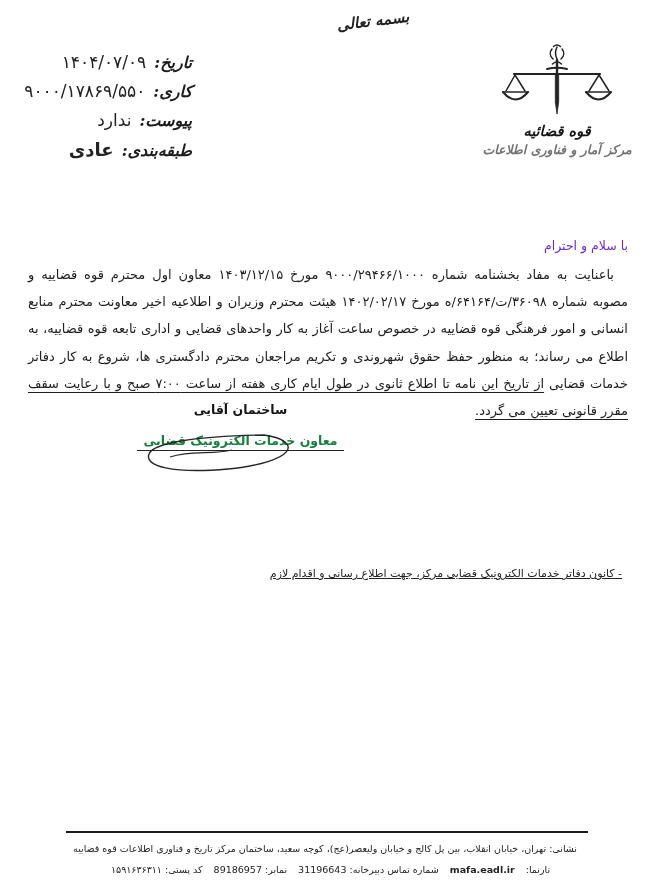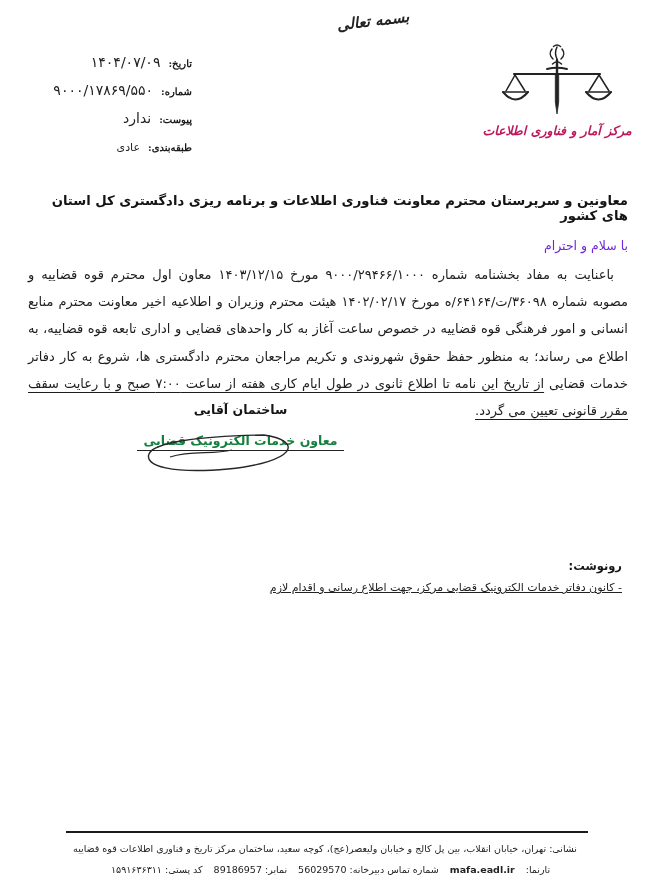--- a/index.html
+++ b/index.html
@@ -33,27 +33,28 @@
   .meta-block {
     position: absolute;
     top: 52px;
     left: 16px;
     width: 176px;
     text-align: right;
   }
   .meta-row { margin-bottom: 9px; white-space: nowrap; }
   .meta-label {
     font-family: "DejaVu Serif", "Liberation Serif", serif;
-    font-weight: bold;
-    font-size: 10px;
+    font-style: italic;
+    font-weight: bold;
+    font-size: 16px;
     color: #1b1b1b;
     margin-left: 8px;
   }
-  .meta-value { font-size: 14px; color: #222; }
-  .meta-value.bold { font-weight: normal; font-size: 11px; }
+  .meta-value { font-size: 17px; color: #222; }
+  .meta-value.bold { font-weight: bold; font-size: 18px; }
   
   .emblem-block {
     position: absolute;
     top: 44px;
     right: 18px;
     width: 150px;
     text-align: center;
   }
   .emblem-svg { display: block; margin: 0 auto; }
   .org-name {
@@ -63,21 +64,21 @@
     font-weight: bold;
     font-size: 14.5px;
     color: #151515;
   }
   .org-unit {
     margin-top: 3px;
     font-family: "DejaVu Serif", "Liberation Serif", serif;
     font-style: italic;
     font-weight: bold;
     font-size: 12.5px;
-    color: #be185d;
+    color: #737373;
   }
   
   .recipient {
     position: absolute;
     top: 193px;
     right: 22px;
     left: 40px;
     font-size: 13.2px;
     font-weight: bold;
     text-align: right;
@@ -165,21 +166,21 @@
 
 <div class="page">
 
   <div class="bismillah">بسمه تعالی</div>
 
   <div class="meta-block">
     <div class="meta-row">
       <span class="meta-label">تاریخ:</span><span class="meta-value">۱۴۰۴/۰۷/۰۹</span>
     </div>
     <div class="meta-row">
-      <span class="meta-label">شماره:</span><span class="meta-value">۹۰۰۰/۱۷۸۶۹/۵۵۰</span>
+      <span class="meta-label">کاری:</span><span class="meta-value">۹۰۰۰/۱۷۸۶۹/۵۵۰</span>
     </div>
     <div class="meta-row">
       <span class="meta-label">پیوست:</span><span class="meta-value">ندارد</span>
     </div>
     <div class="meta-row">
       <span class="meta-label">طبقه‌بندی:</span><span class="meta-value bold">عادی</span>
     </div>
   </div>
 
   <div class="emblem-block">
@@ -203,42 +204,41 @@
         <path d="M98 31 L108 47"></path>
 
       <line x1="2" y1="48" x2="27" y2="48"></line>
       <path d="M2 48 Q14.5 63 27 48" stroke-width="2"></path>
 
       <line x1="85" y1="48" x2="110" y2="48"></line>
       <path d="M85 48 Q97.5 63 110 48" stroke-width="2"></path>
 
       <path d="M54.3 30 L54.3 58 L56 70 L57.7 58 L57.7 30 Z" fill="#232323" stroke-width="0.8"></path>
     </svg>
+    <div class="org-name">قوه قضائیه</div>
     <div class="org-unit">مرکز آمار و فناوری اطلاعات</div>
   </div>
 
-  <div class="recipient">معاونین و سرپرستان محترم معاونت فناوری اطلاعات و برنامه ریزی دادگستری کل استان های کشور</div>
 
   <div class="salutation">با سلام و احترام</div>
 
   <div class="body-par"><span>باعنایت به مفاد بخشنامه شماره ۹۰۰۰/۲۹۴۶۶/۱۰۰۰ مورخ ۱۴۰۳/۱۲/۱۵ معاون اول محترم قوه قضاییه و مصوبه شماره ۳۶۰۹۸/ت/۶۴۱۶۴/ه مورخ ۱۴۰۲/۰۲/۱۷ هیئت محترم وزیران و اطلاعیه اخیر معاونت محترم منابع انسانی و امور فرهنگی قوه قضاییه در خصوص ساعت آغاز به کار واحدهای قضایی و اداری تابعه قوه قضاییه، به اطلاع می رساند؛ به منظور حفظ حقوق شهروندی و تکریم مراجعان محترم دادگستری ها، شروع به کار دفاتر خدمات قضایی </span><span class="ul">از تاریخ این نامه تا اطلاع ثانوی در طول ایام کاری هفته از ساعت ۷:۰۰ صبح و با رعایت سقف مقرر قانونی تعیین می گردد.</span></div>
 
   <div class="sig-block">
     <div class="sig-name">ساختمان آقایی</div>
     <div><span class="sig-title">معاون خدمات الکترونیک قضایی</span></div>
     <svg class="sig-scribble" width="175" height="52" viewBox="0 0 175 52" fill="none" stroke="#262626" stroke-width="1.4">
       <path d="M128 9 C168 15 160 36 92 43 C36 48 8 40 13 28 C17 17 60 10 128 9"></path>
       <path d="M34 31 C56 24 76 29 96 24" stroke-width="1.2"></path>
     </svg>
   </div>
 
   <div class="cc-block">
-    <div class="cc-label">رونوشت:</div>
     <div class="cc-item">- کانون دفاتر خدمات الکترونیک قضایی مرکز، جهت اطلاع رسانی و اقدام لازم</div>
   </div>
 
   <div class="footer-rule"></div>
   <div class="footer-line1">نشانی: تهران، خیابان انقلاب، بین پل کالج و خیابان ولیعصر(عج)، کوچه سعید، ساختمان مرکز تاریخ و فناوری اطلاعات قوه قضاییه</div>
   <div class="footer-line2">
-    <span>تارنما:</span><span class="site">mafa.eadl.ir</span><span>شماره تماس دبیرخانه: 56029570</span><span>نمابر: 89186957</span><span>کد پستی: ۱۵۹۱۶۳۶۳۱۱</span>
+    <span>تارنما:</span><span class="site">mafa.eadl.ir</span><span>شماره تماس دبیرخانه: 31196643</span><span>نمابر: 89186957</span><span>کد پستی: ۱۵۹۱۶۳۶۳۱۱</span>
   </div>
 
 </div>
 
 </body></html>

